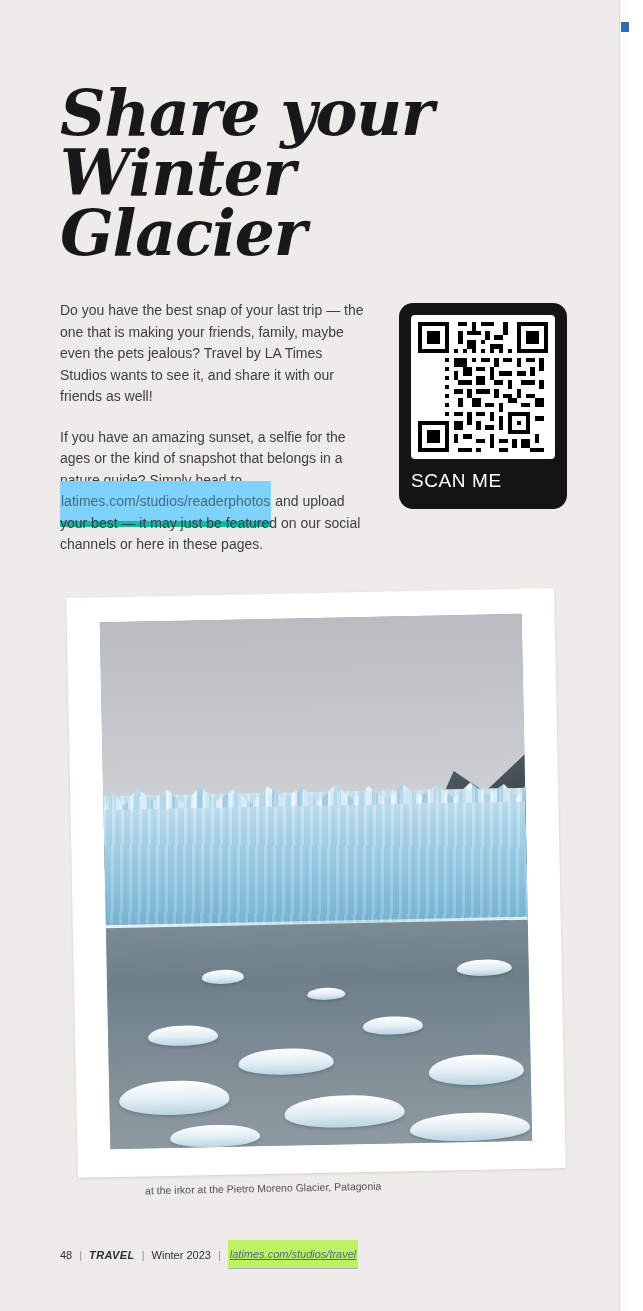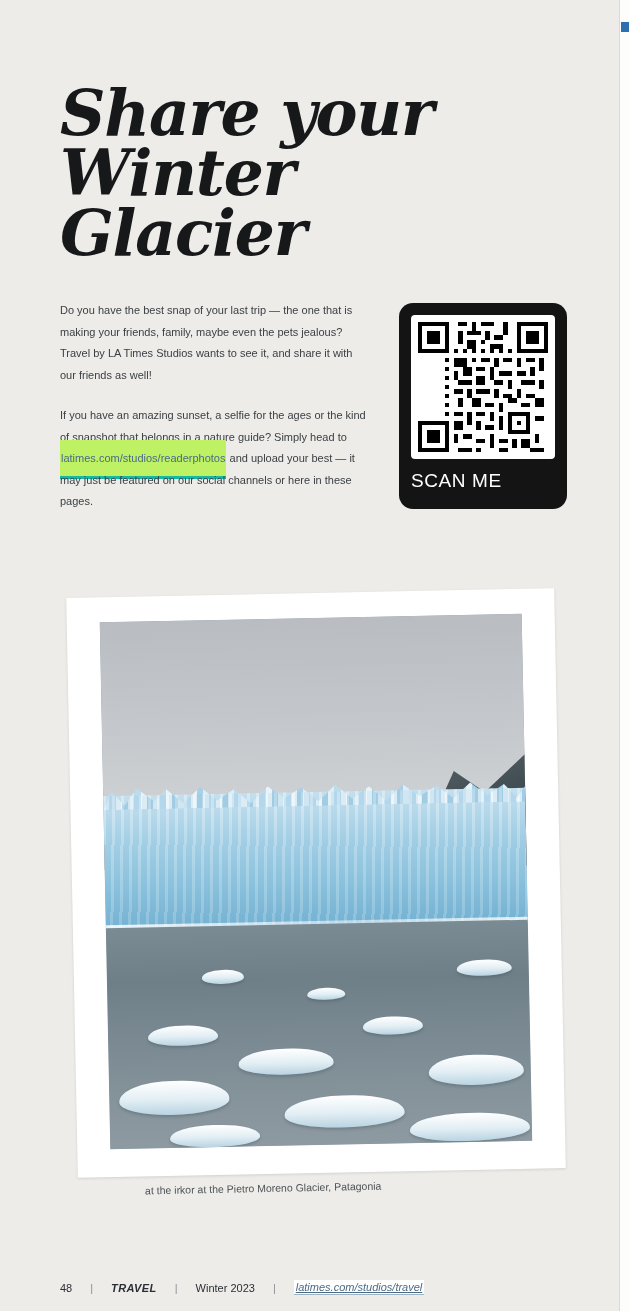--- a/index.html
+++ b/index.html
@@ -57,33 +57,33 @@
   .headline .l2 { display: block; }
   .headline .l3 { display: block; }
 
   
   .body-col {
     position: absolute;
     left: 60px;
     top: 300px;
     width: 310px;
     font-family: "Liberation Sans", sans-serif;
-    font-size: 11px;
+    font-size: 14px;
     line-height: 21.5px;
     color: #3b4044;
   }
   .body-col p {
     margin: 0 0 19px 0;
   }
   .body-col p:last-child { margin-bottom: 0; }
   .linkhl {
     color: #4a6b86;
-    background: #bef264;
+    background: #7dd3fc;
     text-decoration: none;
-    border-bottom: 3px solid #14b8a6;
+    border-bottom: 6px solid #14b8a6;
     padding: 12px 1px;
   }
 
   
   .qr-card {
     position: absolute;
     left: 399px;
     top: 303px;
     width: 168px;
     height: 206px;
@@ -200,34 +200,33 @@
   
   .footer {
     position: absolute;
     left: 60px;
     top: 1240px;
     width: 520px;
     font-size: 11px;
     color: #2b2f33;
     display: flex;
     align-items: center;
-    gap: 18px;
+    gap: 7px;
     font-family: "Liberation Sans", sans-serif;
-    margin-top: 40px;
   }
   .footer .sep { color: #8d9297; }
   .footer .pg { font-weight: normal; }
   .footer .travel { font-weight: bold; letter-spacing: .4px; font-style: italic; }
   .footer .issue { }
   .footer .url {
     color: #4a6b86;
-    background: #ffffff;
+    background: #bef264;
     border-bottom: 1px solid #9fb2c0;
     font-style: italic;
-    padding: 1px 2px;
+    padding: 8px 2px;
   }
 </style>
 </head>
 <body>
 
 <div class="page">
 
   <div class="right-edge">
     <div class="right-edge-blue"></div>
   </div>

